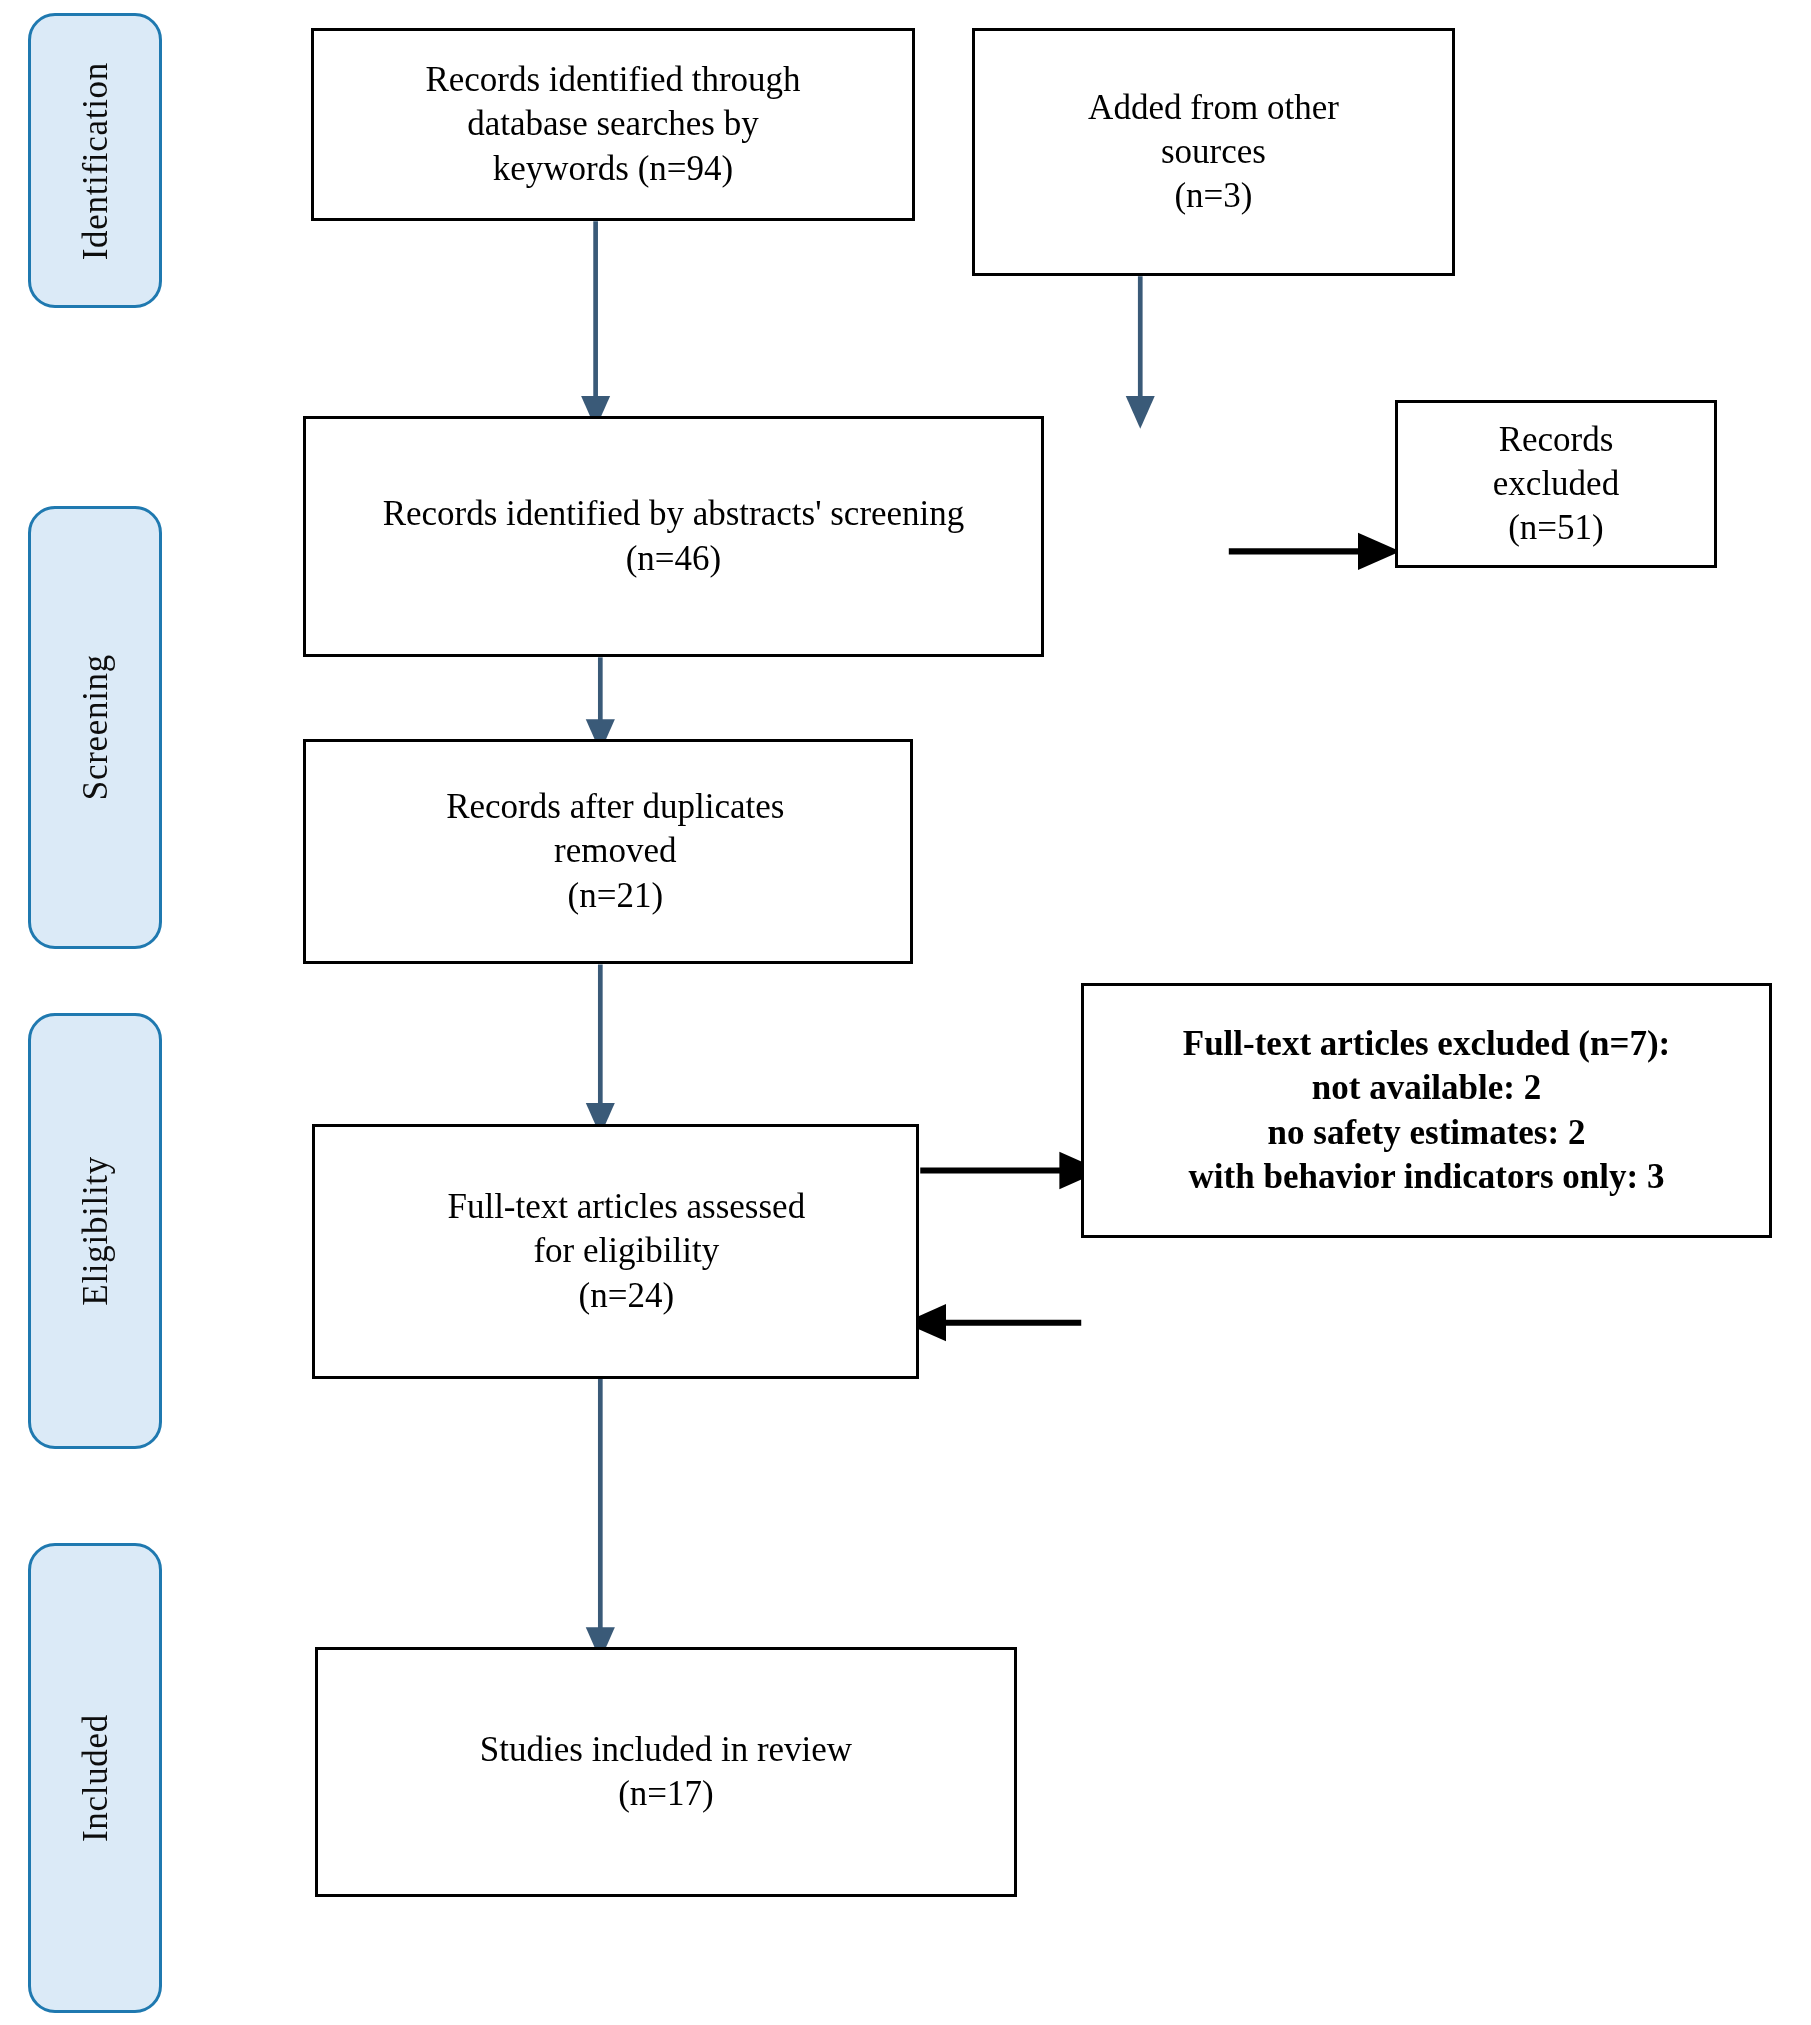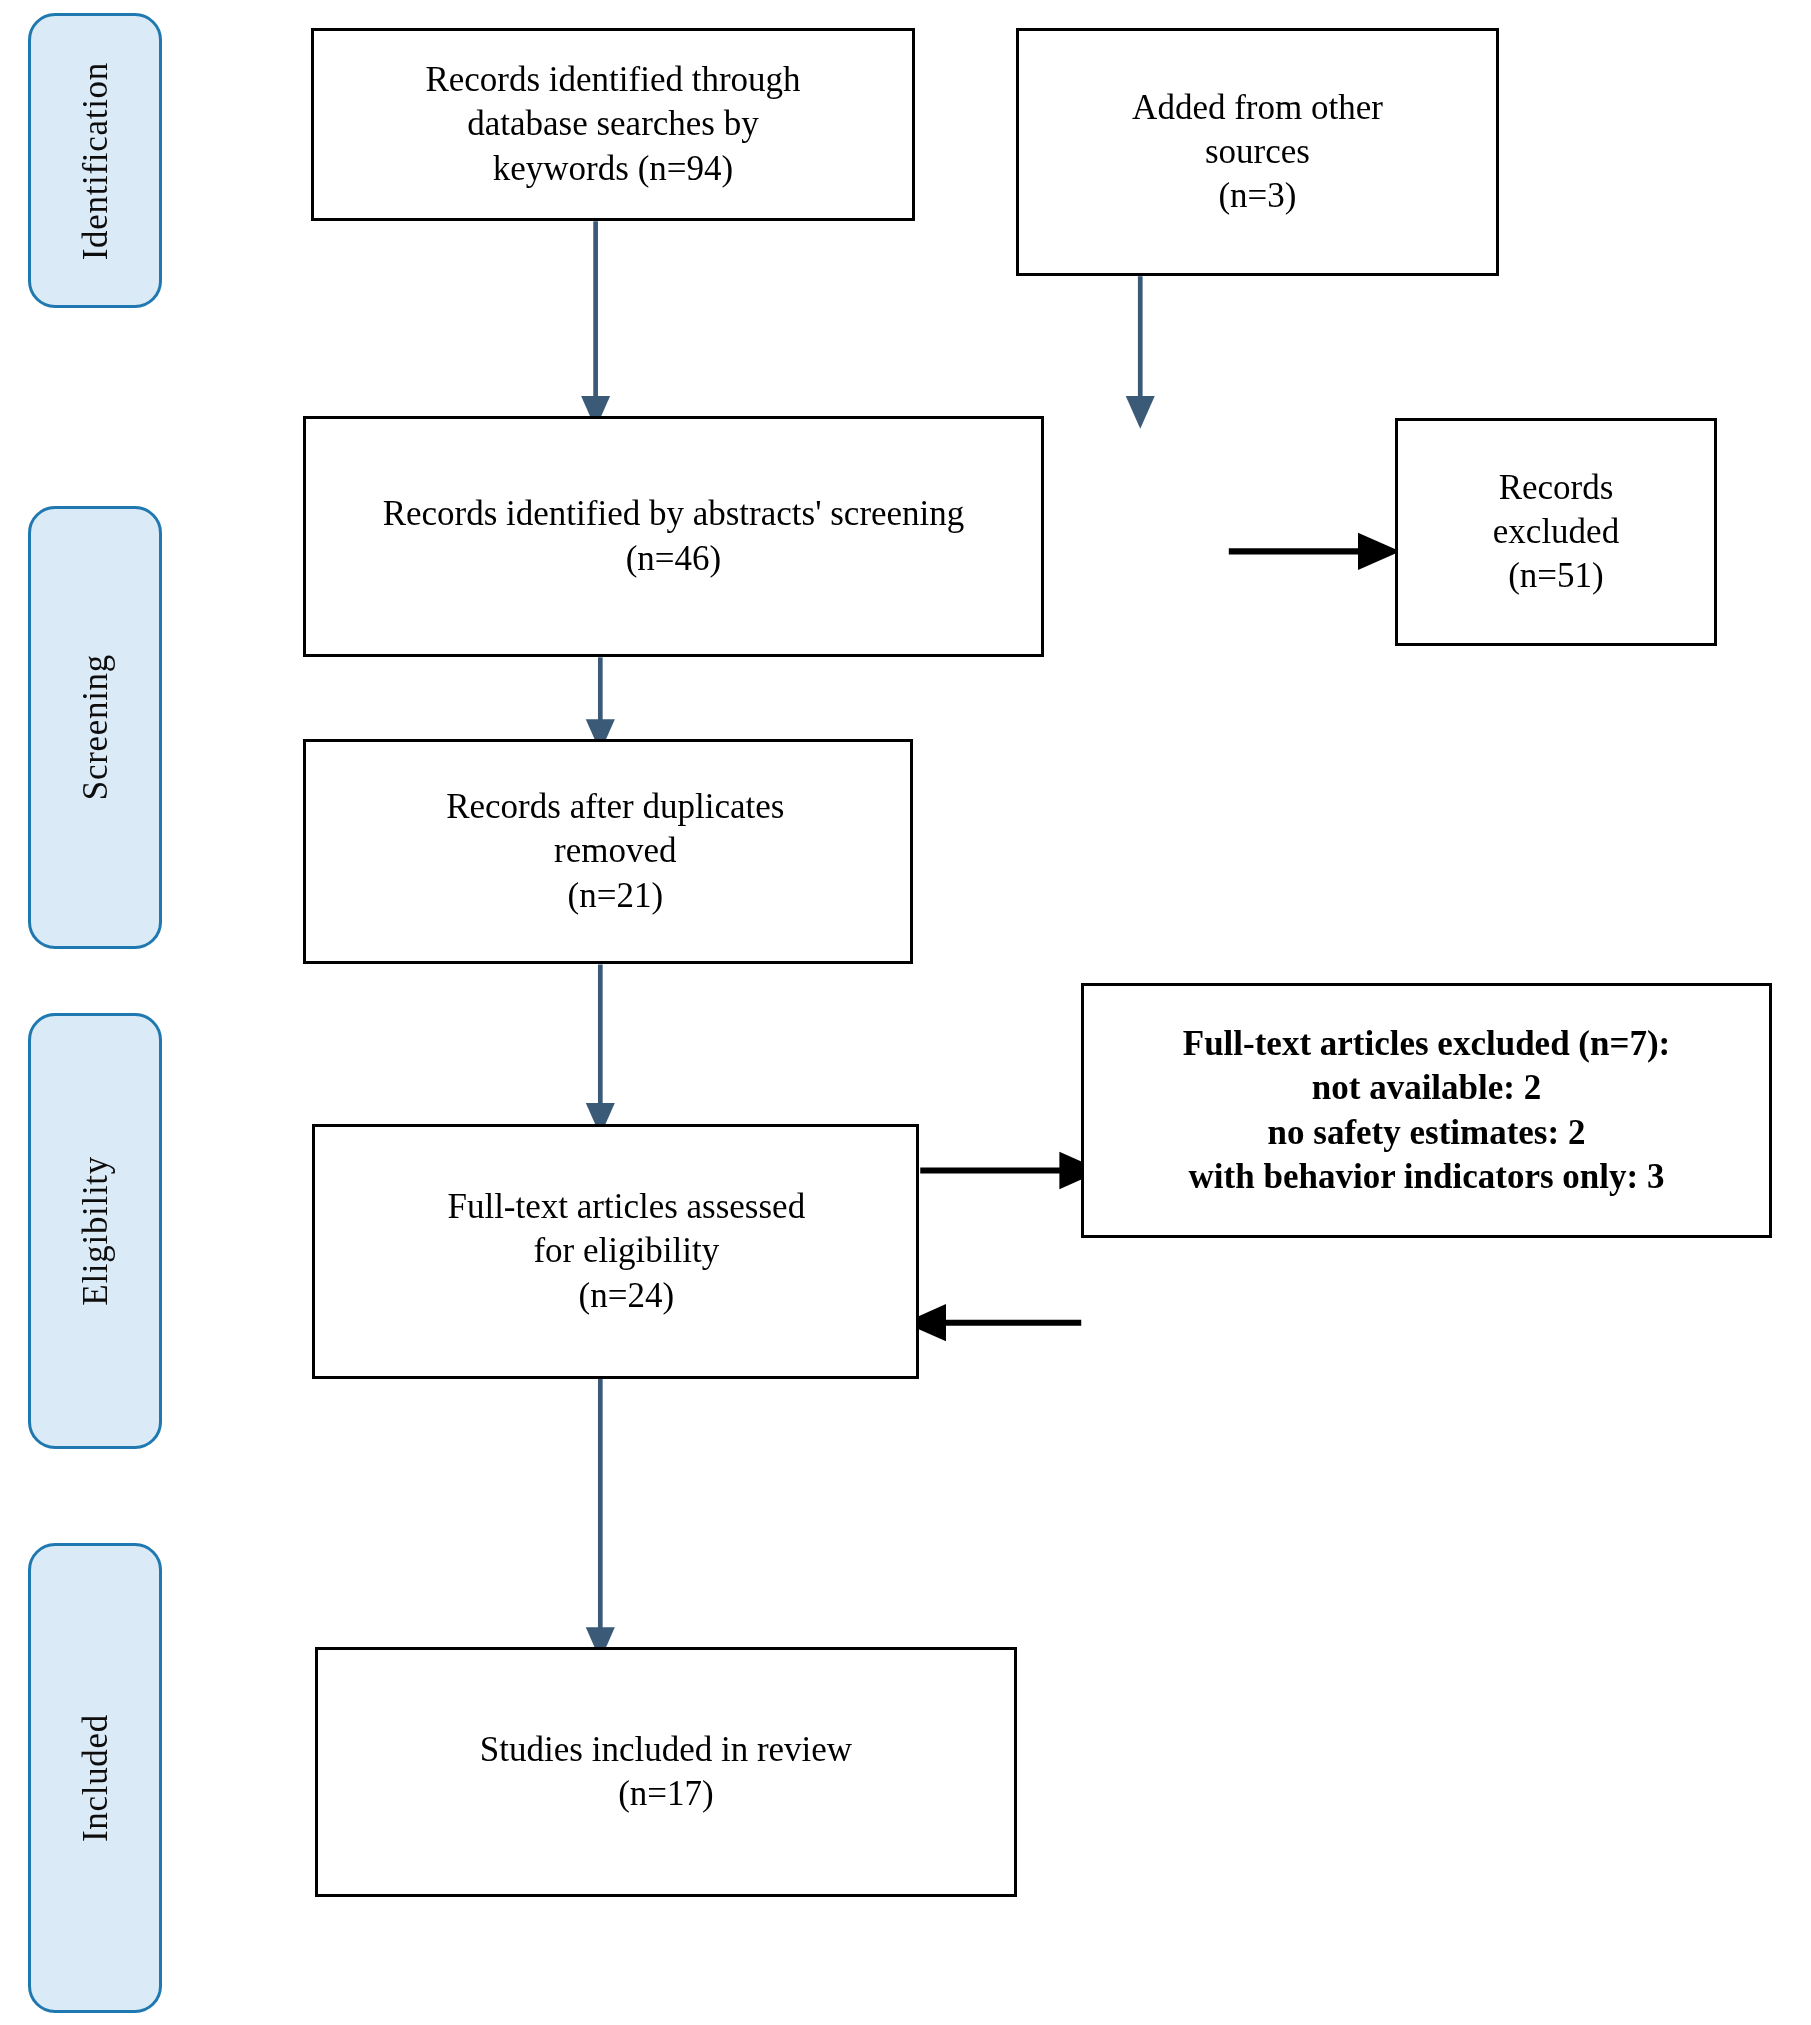--- a/index.html
+++ b/index.html
@@ -116,32 +116,32 @@
   <div class="stage-pill" style="left:28px; top:1543px; width:134px; height:470px;">
     <span class="stage-label">Included</span>
   </div>
 
   <div class="flow-box" style="left:311px; top:28px; width:604px; height:193px;">
     <span class="box-text">Records identified through
 database searches by
 keywords (n=94)</span>
   </div>
 
-  <div class="flow-box" style="left:1016px; top:28px; width:483px; height:248px;">
+  <div class="flow-box" style="left:972px; top:28px; width:483px; height:248px;">
     <span class="box-text">Added from other
 sources
 (n=3)</span>
   </div>
 
   <div class="flow-box" style="left:303px; top:416px; width:741px; height:241px;">
     <span class="box-text">Records identified by abstracts' screening
 (n=46)</span>
   </div>
 
-  <div class="flow-box" style="left:1395px; top:418px; width:322px; height:228px;">
+  <div class="flow-box" style="left:1395px; top:400px; width:322px; height:168px;">
     <span class="box-text">Records
 excluded
 (n=51)</span>
   </div>
 
   <div class="flow-box" style="left:303px; top:739px; width:610px; height:225px;padding-left:24px;">
     <span class="box-text">Records after duplicates
 removed
 (n=21)</span>
   </div>

